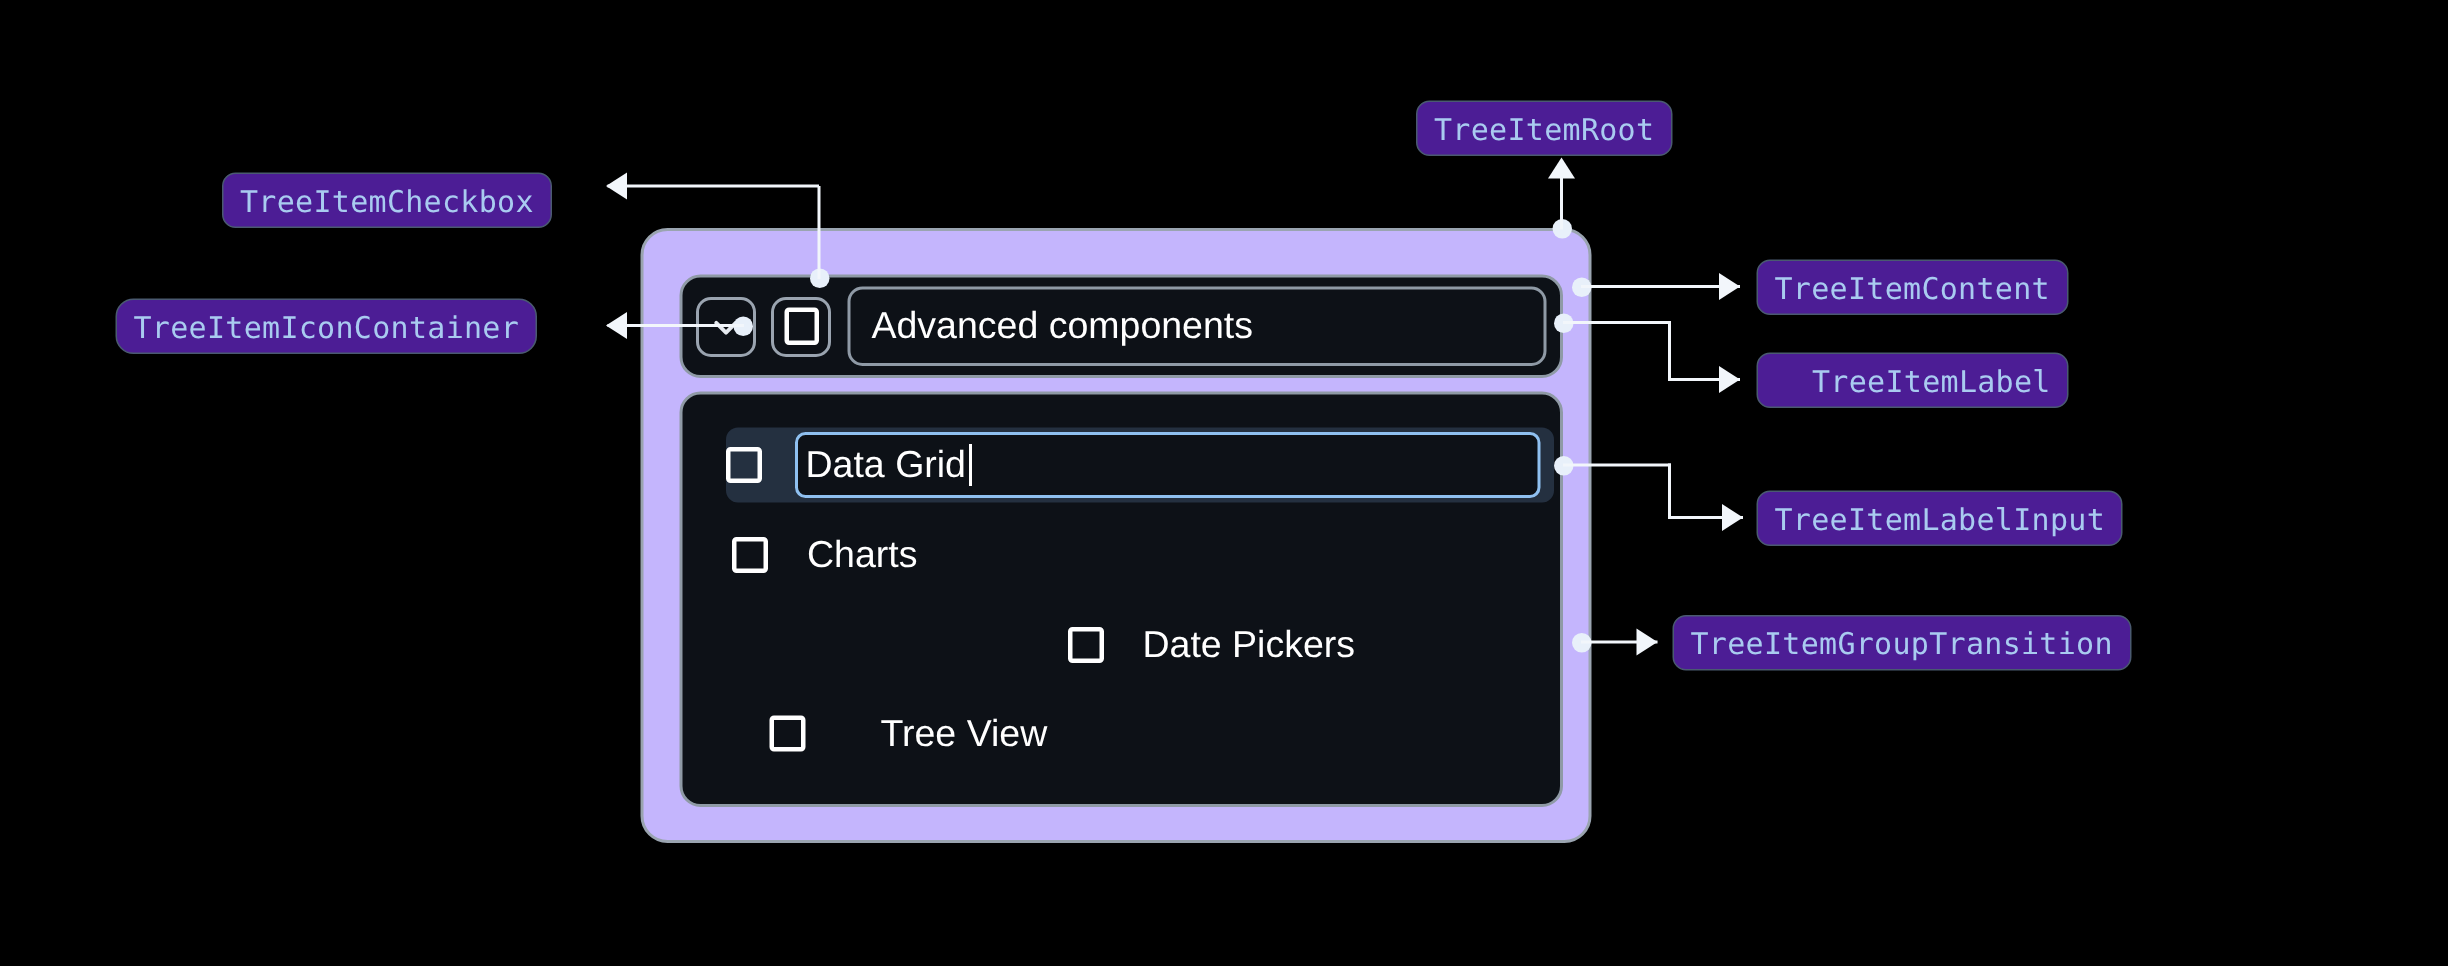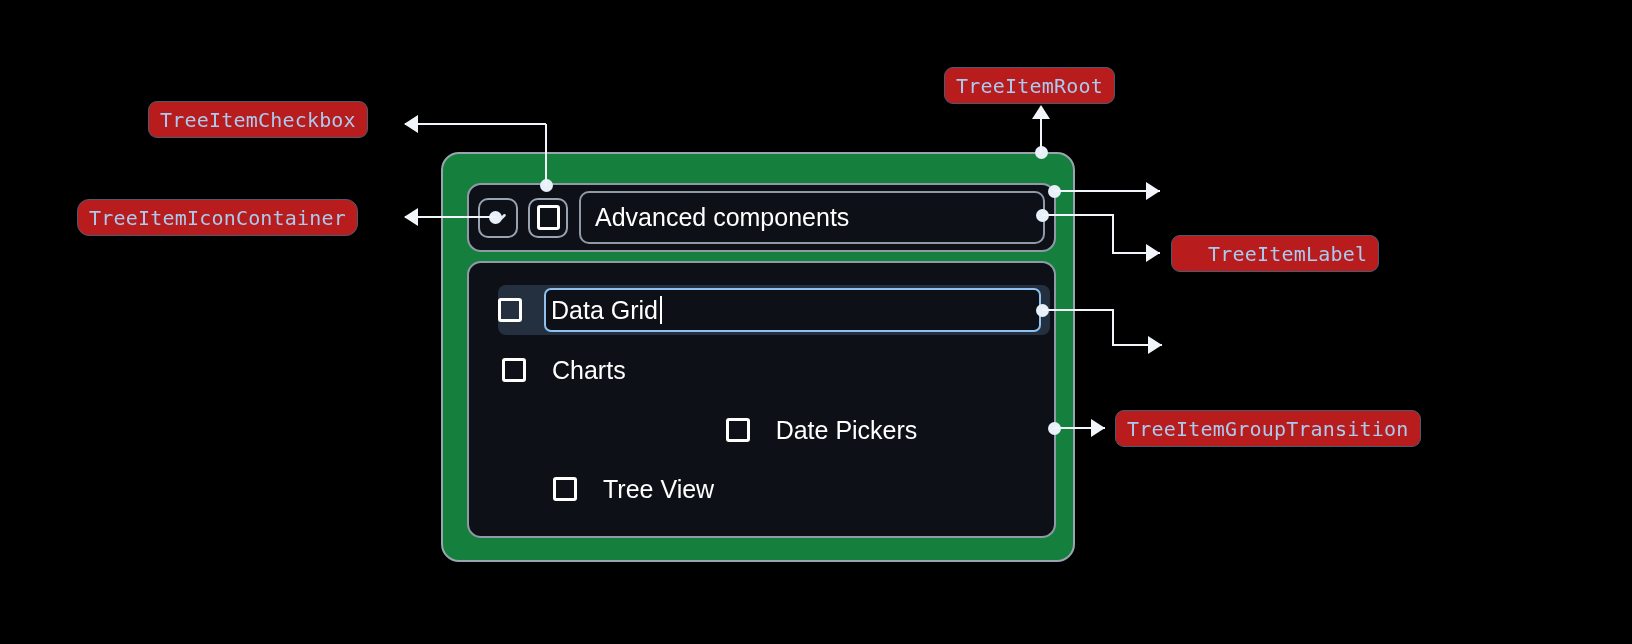--- a/index.html
+++ b/index.html
@@ -22,21 +22,21 @@
 
   
   .chip {
     position: absolute;
     box-sizing: border-box;
     display: flex;
     align-items: center;
     justify-content: center;
     height: 37px;
     padding: 0 11px;
-    background: #b91c1c;
+    background: #4c1d95;
     border: 1px solid #4a5a70;
     border-radius: 9px;
     color: #a9cbf0;
     font-family: "DejaVu Sans Mono", "Liberation Mono", monospace;
     font-size: 20px;
     letter-spacing: 0.2px;
     white-space: nowrap;
   }
 
   
@@ -74,26 +74,26 @@
   }
   .arrow.up {
     border-left: 9px solid transparent;
     border-right: 9px solid transparent;
     border-bottom: 14px solid #f2f6fb;
   }
 
   
   #tree-root {
     position: absolute;
-    left: 441px;
+    left: 427px;
     top: 152px;
     width: 634px;
     height: 410px;
     box-sizing: border-box;
-    background: #15803d;
+    background: #c4b5fd;
     border: 2px solid #9aa4b0;
     border-radius: 18px;
   }
 
   #tree-content {
     position: absolute;
     left: 24px;
     top: 29px;
     width: 589px;
     height: 69px;
@@ -257,21 +257,21 @@
       <div class="child-row" style="top:82px; padding-left:33px;">
         <span class="child-cb"></span>
         <span class="child-text">Charts</span>
       </div>
 
       <div class="child-row" style="top:142px; padding-left:58px;justify-content:center;">
         <span class="child-cb"></span>
         <span class="child-text">Date Pickers</span>
       </div>
 
-      <div class="child-row" style="top:201px; padding-left:84px;">
+      <div class="child-row" style="top:201px; padding-left:58px;gap:24px;">
         <span class="child-cb"></span>
         <span class="child-text">Tree View</span>
       </div>
 
     </div>
   </div>
 
   <span class="dot" style="left:546px; top:185px;"></span>
   <div class="ln v" style="left:545px; top:124px; height:62px;"></div>
   <div class="ln h" style="left:405px; top:123px; width:141px;"></div>
@@ -298,19 +298,21 @@
   <span class="dot" style="left:1042px; top:310px;"></span>
   <div class="ln h" style="left:1042px; top:309px; width:72px;"></div>
   <div class="ln v" style="left:1112px; top:309px; height:37px;"></div>
   <div class="ln h" style="left:1112px; top:344px; width:50px;"></div>
   <span class="arrow right" style="left:1148px; top:336px;"></span>
 
   <span class="dot" style="left:1054px; top:428px;"></span>
   <div class="ln h" style="left:1054px; top:427px; width:51px;"></div>
   <span class="arrow right" style="left:1091px; top:419px;"></span>
 
-  <div class="chip" style="left:148px; top:101px;">TreeItemCheckbox</div>
+  <div class="chip" style="left:148px; top:115px;">TreeItemCheckbox</div>
   <div class="chip" style="left:77px;  top:199px;border-radius:12px;">TreeItemIconContainer</div>
   <div class="chip" style="left:944px; top:67px;">TreeItemRoot</div>
+  <div class="chip" style="left:1171px;top:173px;">TreeItemContent</div>
   <div class="chip" style="left:1171px;top:235px;padding-left:36px;">TreeItemLabel</div>
+  <div class="chip" style="left:1171px;top:327px;">TreeItemLabelInput</div>
   <div class="chip" style="left:1115px;top:410px;">TreeItemGroupTransition</div>
 
 </div>
 
 </body></html>

